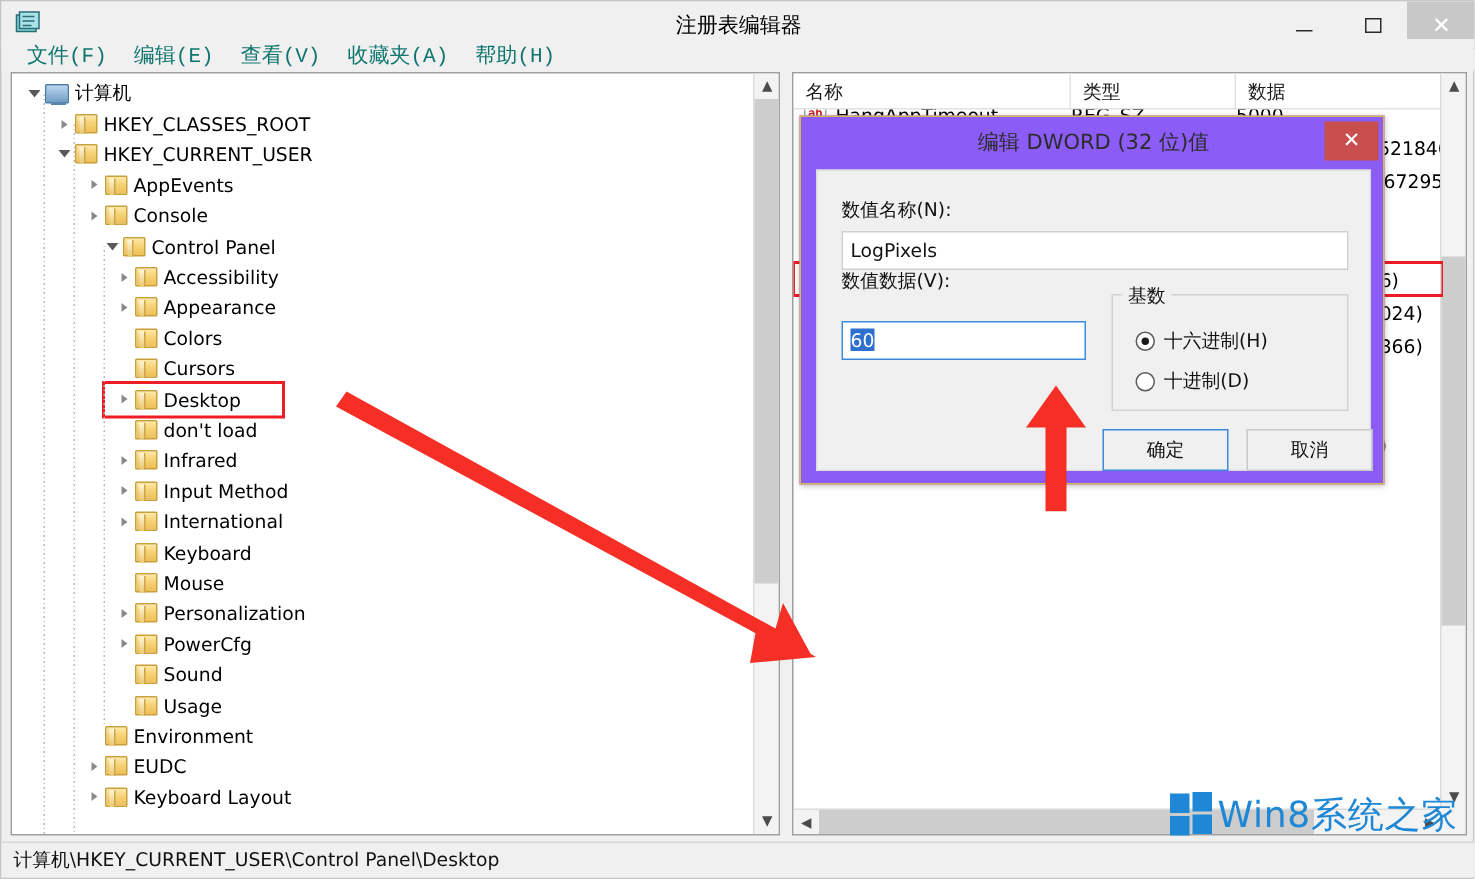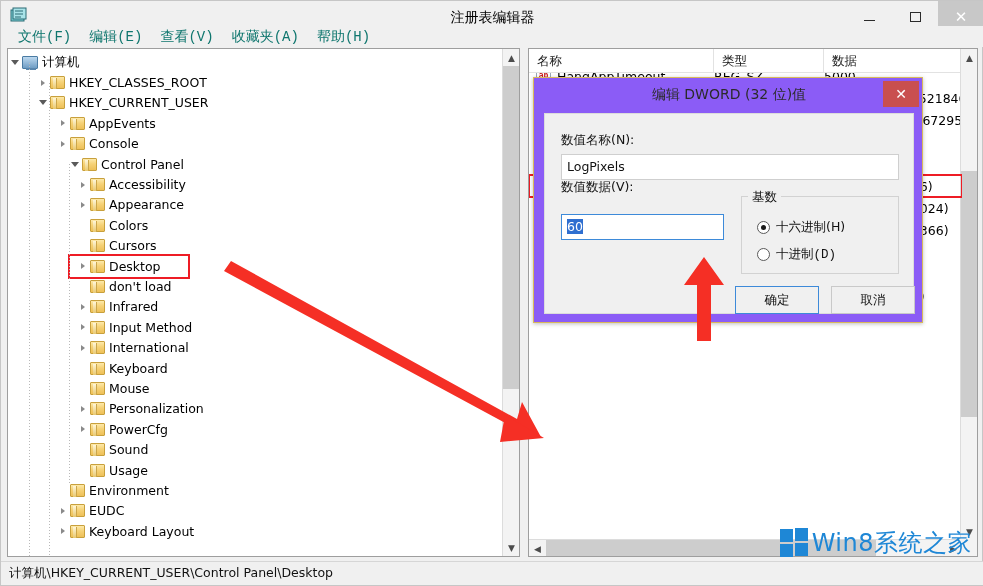--- a/index.html
+++ b/index.html
@@ -291,21 +291,21 @@
       <div class="menu-item">文件(F)</div>
       <div class="menu-item">编辑(E)</div>
       <div class="menu-item">查看(V)</div>
       <div class="menu-item">收藏夹(A)</div>
       <div class="menu-item">帮助(H)</div>
     </div>
 
   <div class="tree-panel">
     <div class="tree-scroll-area">
       <div class="tree" id="tree">
-          <div class="tnode" style="">
+          <div class="tnode" style="padding-left: 8px;">
             <span class="texp">
               <i class="tri open"></i>
             </span>
             <span class="pc-icon"></span>
             <span class="tlabel">计算机</span>
           </div>
           <div class="tnode" style="padding-left: 28px;">
             <span class="texp">
               <i class="tri"></i>
             </span>
@@ -589,21 +589,21 @@
         <span class="sel-text">60</span>
       </div>
 
       <div class="group-box" style="left:196px; top:82px; width:158px; height:78px;"></div>
       <div class="group-title" style="left:203px; top:75px;">基数</div>
 
       <div class="radio-row" style="left:212px; top:105px;">
         <span class="radio on"></span>
         <span>十六进制(H)</span>
       </div>
-      <div class="radio-row" style="left:212px; top:132px;font-family:Liberation Mono, monospace;">
+      <div class="radio-row" style="left:212px; top:132px;">
         <span class="radio"></span>
         <span>十进制(D)</span>
       </div>
 
       <div class="dlg-btn primary" style="left:190px; top:172px;">确定</div>
       <div class="dlg-btn" style="left:286px; top:172px;">取消</div>
     </div>
   </div>
 
   <svg class="anno" style="left:650px; top:250px; width:120px; height:90px;" viewBox="0 0 120 90">

